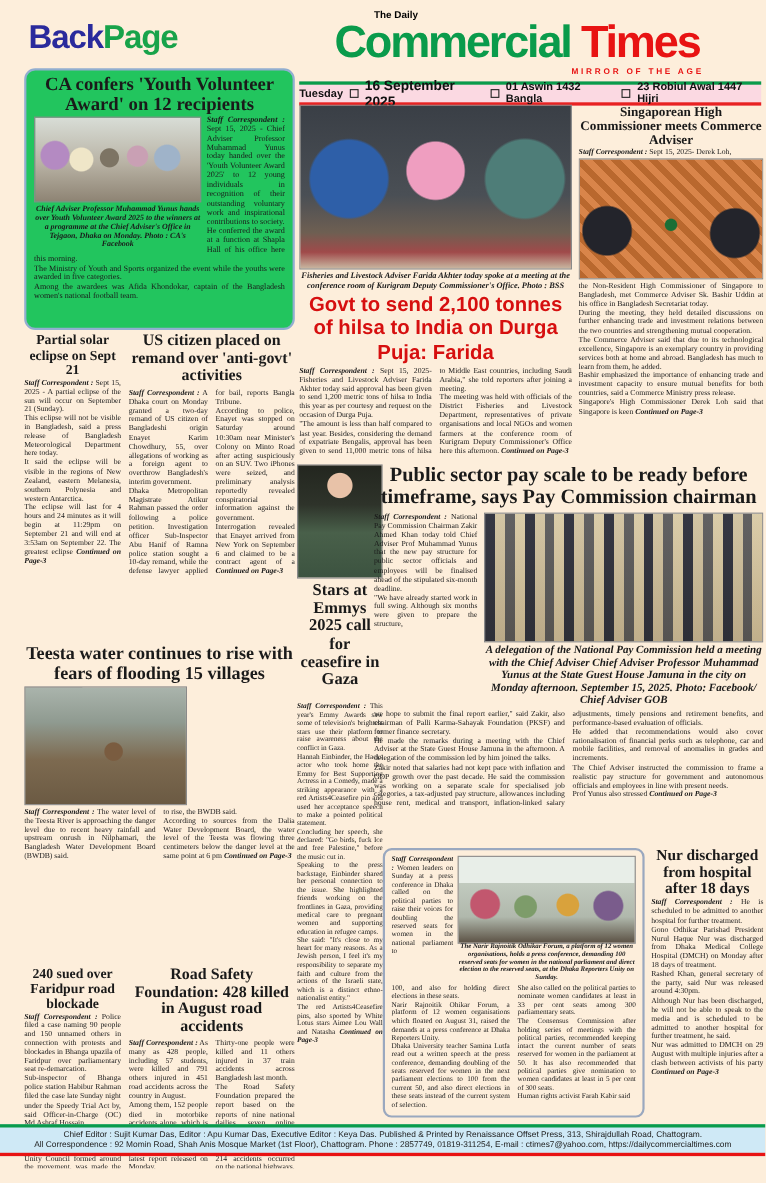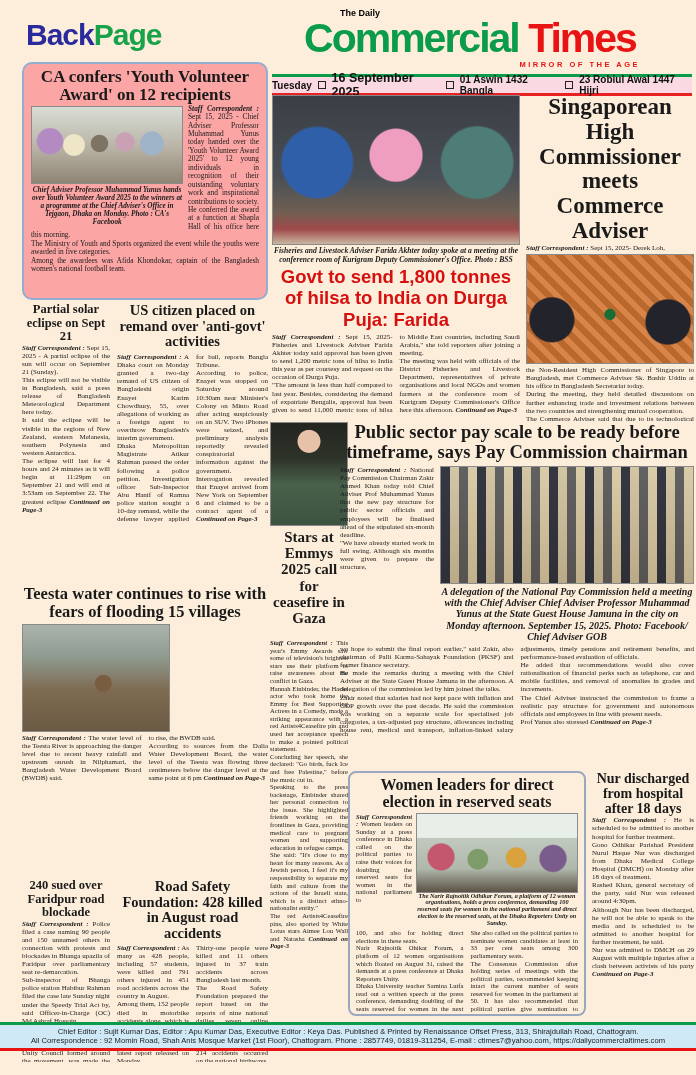--- a/index.html
+++ b/index.html
@@ -64,21 +64,21 @@
      linear-gradient(90deg,#8c8f86 0 35%,transparent 36%);}
   .ph-women{background:
      linear-gradient(180deg,#e8eee8 0 30%,transparent 31%),
      radial-gradient(circle at 15% 55%,#c2576e 0 9%,transparent 10%),
      radial-gradient(circle at 38% 58%,#7d9c6a 0 9%,transparent 10%),
      radial-gradient(circle at 62% 56%,#d9a23c 0 9%,transparent 10%),
      radial-gradient(circle at 85% 57%,#7a5c8c 0 9%,transparent 10%),
      linear-gradient(180deg,#cfd8cd 0%,#b0b8ac 70%,#5c5245 100%);}
 
   
-  .ca-box{left:22px;top:62px;width:246px;height:238px;background:#fca5a5;
+  .ca-box{left:22px;top:62px;width:246px;height:238px;background:#22c55e;
           border:2px solid #92aed0;border-radius:10px;padding:4px 7px;box-sizing:border-box;}
   .ca-box .headline{font-size:17px;}
   .ca-fig{float:left;width:152px;margin:1px 5px 1px 0;}
   .ca-fig .photo{width:152px;height:78px;}
   .ca-fig .caption{font-size:7.2px;margin-top:2px;}
   .smallbody{font-size:7.4px;line-height:1.14;}
 
   .row-solar{left:22px;top:303px;width:246px;height:280px;display:flex;gap:7px;}
   .col-solar{width:88px;}
   .col-solar .headline{font-size:12.5px;}
@@ -102,21 +102,21 @@
   .hilsa .caption{font-size:7.6px;margin:2px 0;}
   .hilsa .headline{font-family:"Liberation Sans",sans-serif;color:#d60f0f;
                    font-size:18.5px;line-height:1.15;margin:2px 0 3px 0;}
 
   .emmys{left:270px;top:422px;width:78px;height:593px;}
   .emmys .photo{width:78px;height:104px;}
   .emmys .headline{font-size:15px;margin:3px 0 13px 0;text-align:center;}
   .xtiny{font-size:6.6px;line-height:1.15;}
 
   .sing{left:526px;top:95px;width:168px;height:326px;}
-  .sing .headline{font-size:23px;}
+  .sing .headline{font-size:12px;}
   .sing .photo{width:168px;height:110px;margin:2px 0;}
 
   .pay{left:340px;top:423px;width:354px;height:344px;}
   .pay .headline{font-size:18.5px;margin-bottom:3px;}
   .pay-row{display:flex;gap:6px;}
   .pay-left{width:94px;}
   .pay-rightfig{width:254px;}
   .pay-rightfig .photo{width:254px;height:118px;}
   .pay-rightfig .caption{font-size:10px;margin-top:2px;}
   .pay-cols{margin-top:3px;}
@@ -220,21 +220,21 @@
 Thirty-one people were killed and 11 others injured in 37 train accidents across Bangladesh last month.
 The Road Safety Foundation prepared the report based on the reports of nine national dailies, seven online news portals, and electronic media.
 Of the total accidents, 214 accidents occurred on the national highways, 135 on regional roads, 42 on rural roads, and 60 on city roads, said the report.
 According to the report, 26.38% accidents occurred in</span> </div>
     </div>
   </div>
 
   <div class="abs hilsa clip">
     <div class="photo ph-hilsa"></div>
     <div class="caption">Fisheries and Livestock Adviser Farida Akhter today spoke at a meeting at the conference room of Kurigram Deputy Commissioner's Office. Photo : BSS</div>
-    <div class="headline">Govt to send 1,800 tonnes of hilsa to India on Durga Puja: Farida</div>
+    <div class="headline">Govt to send 2,100 tonnes of hilsa to India on Durga Puja: Farida</div>
     <div class="tiny j pre cols2"><span class="byline">Staff Correspondent :</span> <span>Sept 15, 2025- Fisheries and Livestock Adviser Farida Akhter today said approval has been given to send 1,200 metric tons of hilsa to India this year as per courtesy and request on the occasion of Durga Puja.
 "The amount is less than half compared to last year. Besides, considering the demand of expatriate Bengalis, approval has been given to send 11,000 metric tons of hilsa to Middle East countries, including Saudi Arabia," she told reporters after joining a meeting.
 The meeting was held with officials of the District Fisheries and Livestock Department, representatives of private organisations and local NGOs and women farmers at the conference room of Kurigram Deputy Commissioner's Office here this afternoon.</span> <span class="cont">Continued on Page-3</span></div>
   </div>
 
   <div class="abs emmys clip">
     <div class="photo ph-emmy"></div>
     <div class="headline">Stars at Emmys 2025 call for ceasefire in Gaza</div>
     <div class="xtiny j pre"><span class="byline">Staff Correspondent :</span> <span>This year's Emmy Awards saw some of television's brightest stars use their platform to raise awareness about the conflict in Gaza.
 Hannah Einbinder, the Hacks actor who took home the Emmy for Best Supporting Actress in a Comedy, made a striking appearance with a red Artists4Ceasefire pin and used her acceptance speech to make a pointed political statement.
@@ -267,21 +267,20 @@
     </div>
     <div class="pay-cols tiny j pre cols2"><span>we hope to submit the final report earlier," said Zakir, also chairman of Palli Karma-Sahayak Foundation (PKSF) and former finance secretary.
 He made the remarks during a meeting with the Chief Adviser at the State Guest House Jamuna in the afternoon. A delegation of the commission led by him joined the talks.
 Zakir noted that salaries had not kept pace with inflation and GDP growth over the past decade. He said the commission was working on a separate scale for specialised job categories, a tax-adjusted pay structure, allowances including house rent, medical and transport, inflation-linked salary adjustments, timely pensions and retirement benefits, and performance-based evaluation of officials.
 He added that recommendations would also cover rationalisation of financial perks such as telephone, car and mobile facilities, and removal of anomalies in grades and increments.
 The Chief Adviser instructed the commission to frame a realistic pay structure for government and autonomous officials and employees in line with present needs.
 Prof Yunus also stressed</span> <span class="cont">Continued on Page-3</span></div>
   </div>
 
   <div class="abs women clip">
-    <div class="headline">Women leaders for direct election in reserved seats</div>
     <div class="women-row">
       <div class="women-left xtiny j pre clip" style="max-height:128px;"><span class="byline">Staff Correspondent :</span> <span>Women leaders on Sunday at a press conference in Dhaka called on the political parties to raise their voices for doubling the reserved seats for women in the national parliament to</span></div>
       <div class="women-fig">
         <div class="photo ph-women"></div>
         <div class="caption">The Narir Rajnoitik Odhikar Forum, a platform of 12 women organisations, holds a press conference, demanding 100 reserved seats for women in the national parliament and direct election to the reserved seats, at the Dhaka Reporters Unity on Sunday.</div>
       </div>
     </div>
     <div class="xtiny j pre cols2" style="margin-top:2px;"><span>100, and also for holding direct elections in these seats.
 Narir Rajnoitik Ohikar Forum, a platform of 12 women organisations which floated on August 31, raised the demands at a press conference at Dhaka Reporters Unity.
 Dhaka University teacher Samina Lutfa read out a written speech at the press conference, demanding doubling of the seats reserved for women in the next parliament elections to 100 from the current 50, and also direct elections in these seats instead of the current system of selection.

